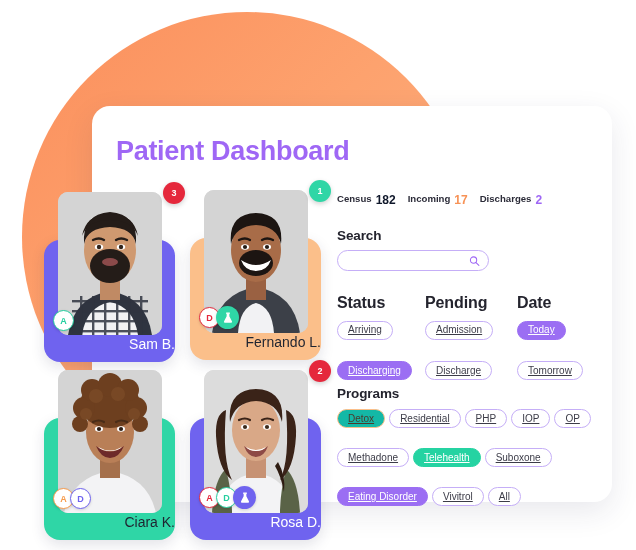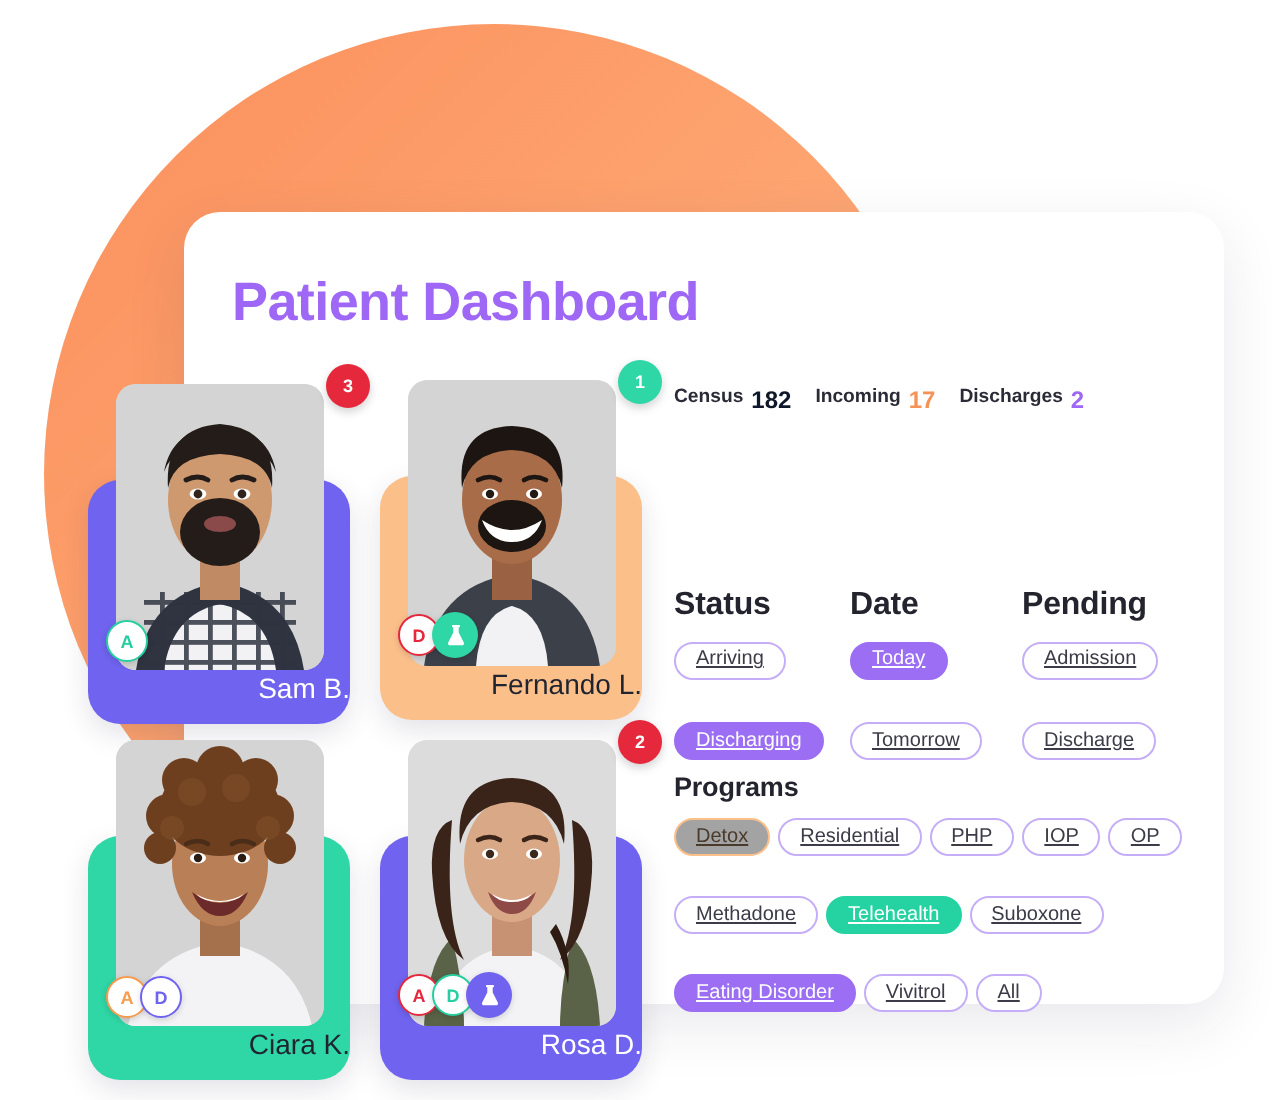--- a/index.html
+++ b/index.html
@@ -98,21 +98,21 @@
     color: #3c3c48;
     font-size: 10px;
     white-space: nowrap;
     margin: 0 4px 20px 0;
     cursor: pointer;
     line-height: 1;
     text-decoration: underline;
   }
   .chip.sel-purple { background:#9b6ef3; border-color:#9b6ef3; color:#fff; }
   .chip.sel-teal   { background:#25d3a2; border-color:#25d3a2; color:#fff; }
-  .chip.sel-orange { background:#a3a3a3; border-color:#fbbf8a; color:#4a3a2c;text-align:right; }
+  .chip.sel-orange { background:#14b8a6; border-color:#fbbf8a; color:#4a3a2c;text-align:right; }
 
   .chip-col { display: block; }
 
   
   .programs { position: absolute; left: 245px; top: 280px; width: 262px; }
   .programs .sec-title { margin-bottom: 8px; }
   .prog-wrap { display: flex; flex-wrap: wrap; }
 
   
   .card {
@@ -215,50 +215,60 @@
       <div class="stat">
         <span class="stat-label">Incoming</span>
         <span class="stat-value orange">17</span>
       </div>
       <div class="stat">
         <span class="stat-label">Discharges</span>
         <span class="stat-value purple">2</span>
       </div>
     </div>
 
+    <div class="search-block">
+      <div class="sec-title">Search</div>
+      <div class="search-box">
+        <input class="search-input" type="text" value="" placeholder="" style="">
+        <svg class="search-icon" viewBox="0 0 16 16">
+          <circle cx="6.6" cy="6.6" r="4.6" fill="none" stroke="#9f67f5" stroke-width="1.5"></circle>
+          <line x1="10.2" y1="10.2" x2="14.4" y2="14.4" stroke="#9f67f5" stroke-width="1.5" stroke-linecap="round"></line>
+        </svg>
+      </div>
+    </div>
 
     <div class="filters">
 
       <div class="fgroup status">
         <div class="sec-title">Status</div>
         <div class="chip-col">
           <span class="chip">Arriving</span>
         </div>
         <div class="chip-col">
           <span class="chip sel-purple">Discharging</span>
         </div>
       </div>
 
+      <div class="fgroup pending">
+        <div class="sec-title">Pending</div>
+        <div class="chip-col">
+          <span class="chip">Admission</span>
+        </div>
+        <div class="chip-col">
+          <span class="chip">Discharge</span>
+        </div>
+      </div>
+
       <div class="fgroup date">
         <div class="sec-title">Date</div>
         <div class="chip-col">
           <span class="chip sel-purple">Today</span>
         </div>
         <div class="chip-col">
           <span class="chip">Tomorrow</span>
-        </div>
-      </div>
-
-      <div class="fgroup pending">
-        <div class="sec-title">Pending</div>
-        <div class="chip-col">
-          <span class="chip">Admission</span>
-        </div>
-        <div class="chip-col">
-          <span class="chip">Discharge</span>
         </div>
       </div>
     </div>
 
     <div class="programs">
       <div class="sec-title">Programs</div>
       <div class="prog-wrap">
         <span class="chip sel-orange">Detox</span>
         <span class="chip">Residential</span>
         <span class="chip">PHP</span>

